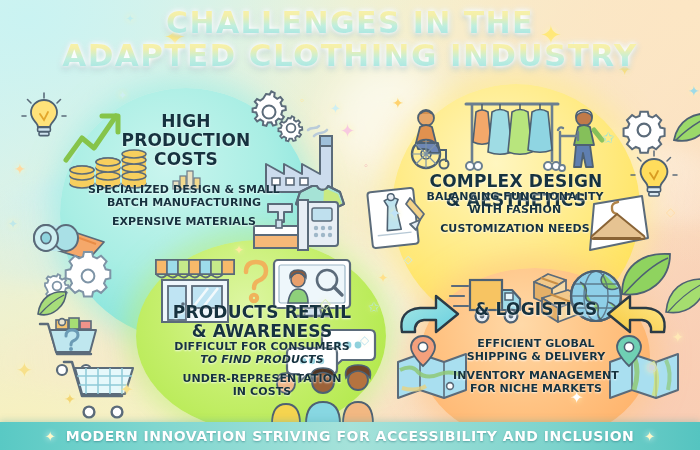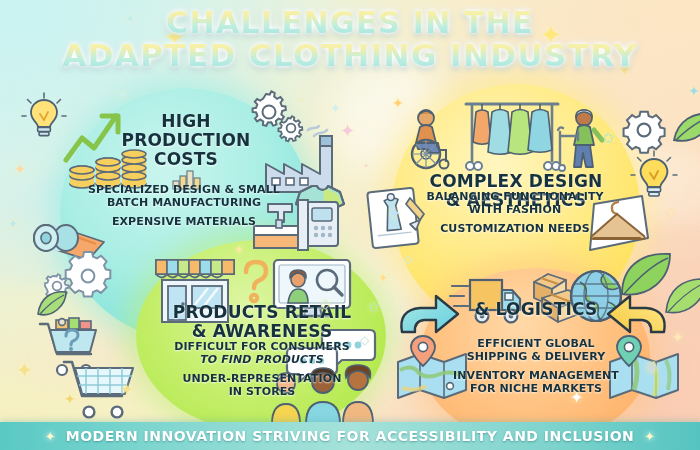--- a/index.html
+++ b/index.html
@@ -373,21 +373,21 @@
   <div class="bubble" id="bubble-retail"></div>
 
   <div class="btext" style="top:303px;">
     <div class="bhead" style="width:280px;margin-left:122px;">PRODUCTS RETAIL</div>
     <div class="bhead" style="width:280px;margin-left:122px;">&amp; AWARENESS</div>
   </div>
   <div class="btext" style="top:341px;">
     <div class="bsub" style="width:290px;margin-left:117px;">DIFFICULT FOR CONSUMERS</div>
     <div class="bsub" style="width:290px;margin-left:117px;font-style:italic;">TO FIND PRODUCTS</div>
     <div class="bsub bsub2" style="width:290px;margin-left:117px;">UNDER-REPRESENTATION</div>
-    <div class="bsub" style="width:290px;margin-left:117px;">IN STORES</div>
+    <div class="bsub" style="width:290px;margin-left:117px;">IN COSTS</div>
   </div>
 
   <div class="ic" style="left:152px;top:252px;">
     <svg width="86" height="72" viewBox="0 0 86 72">
       <path d="M4 8 h78 v14 H4z" fill="#ffffff" stroke="#5b6b7a" stroke-width="2"></path>
       <g stroke="#5b6b7a" stroke-width="1.6">
         <path d="M4 8 h11 v14 H4z" fill="#f7b96a"></path>
         <path d="M15 8 h11 v14 H15z" fill="#9ddcea"></path>
         <path d="M26 8 h11 v14 H26z" fill="#c6e98a"></path>
         <path d="M37 8 h11 v14 H37z" fill="#f7b96a"></path>

